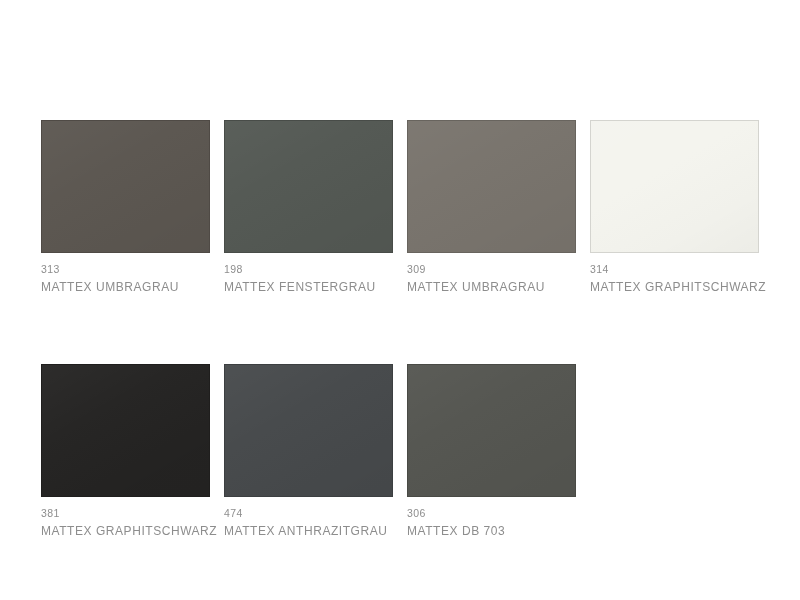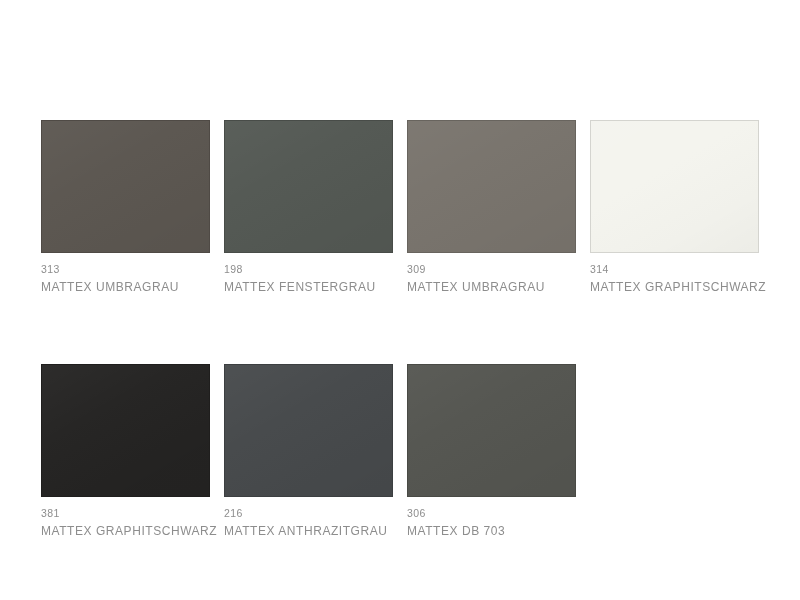--- a/index.html
+++ b/index.html
@@ -117,21 +117,21 @@
       <div class="swatch-card">
         <div class="swatch-chip" style="background: rgb(36, 35, 34);"></div>
         <div class="swatch-meta">
           <div class="swatch-code">381</div>
           <div class="swatch-name">MATTEX GRAPHITSCHWARZ</div>
         </div>
       </div>
       <div class="swatch-card">
         <div class="swatch-chip" style="background: rgb(70, 73, 75);"></div>
         <div class="swatch-meta">
-          <div class="swatch-code">216</div>
+          <div class="swatch-code">474</div>
           <div class="swatch-name">MATTEX ANTHRAZITGRAU</div>
         </div>
       </div>
       <div class="swatch-card">
         <div class="swatch-chip" style="background: rgb(84, 85, 80);"></div>
         <div class="swatch-meta">
           <div class="swatch-code">306</div>
           <div class="swatch-name">MATTEX DB 703</div>
         </div>
       </div>

